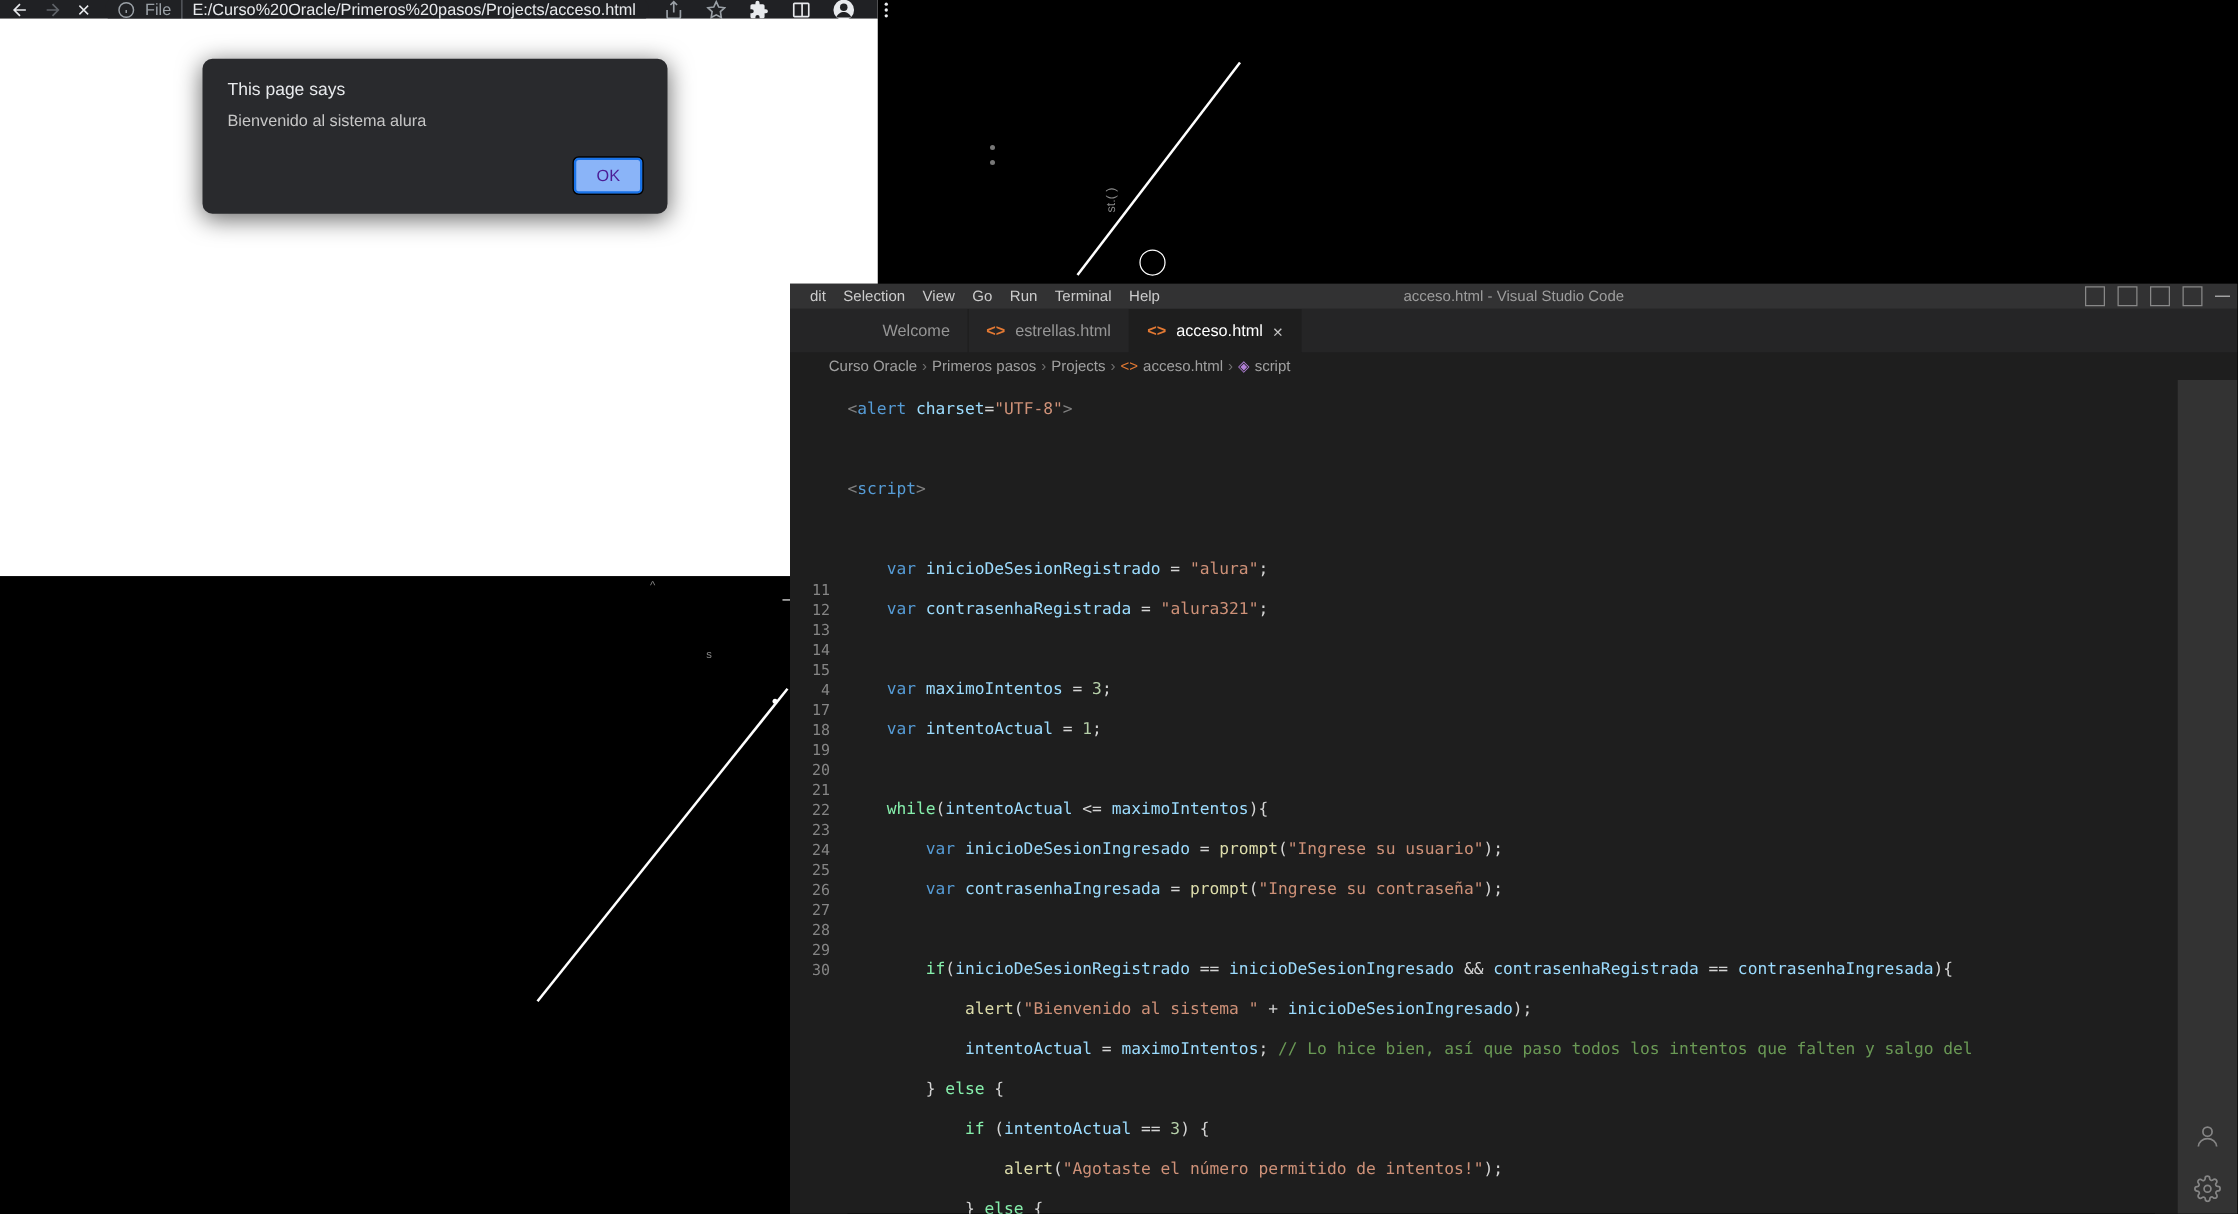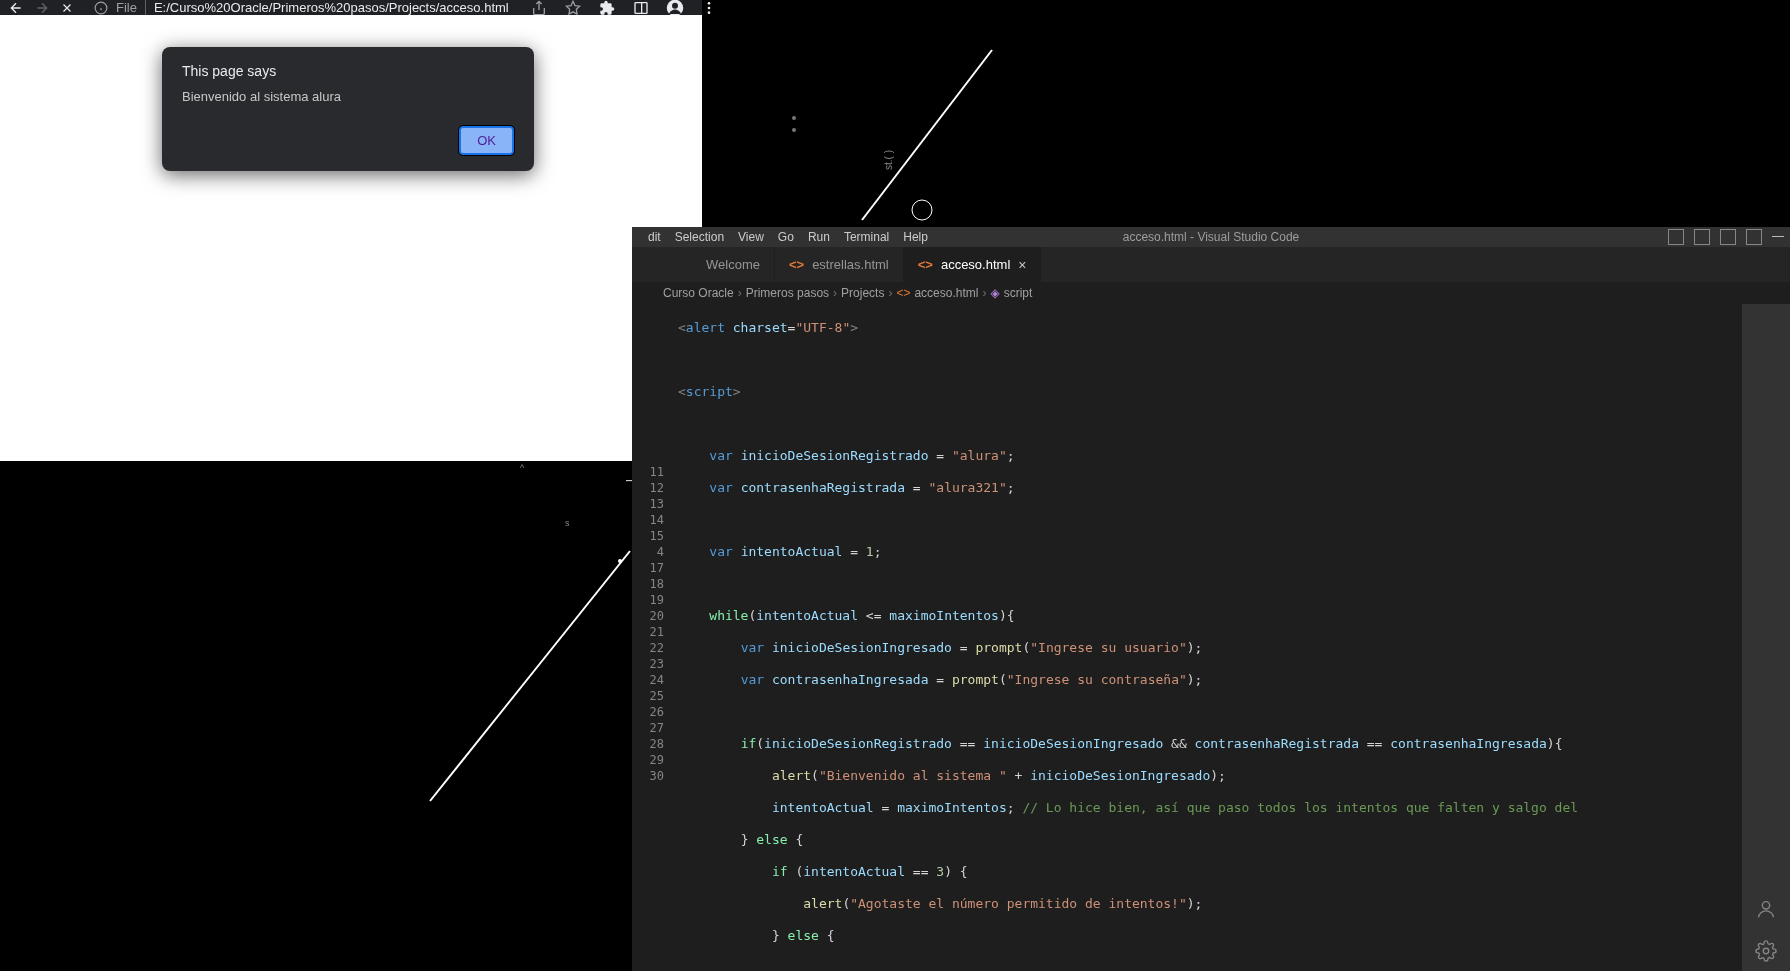--- a/index.html
+++ b/index.html
@@ -261,20 +261,21 @@
           <div>30</div>
       </div>
       <div class="code-lines">
 <div><span class="tk-tag">&lt;</span><span class="tk-elem">alert</span><span> </span><span class="tk-attr">charset</span><span class="tk-pn">=</span><span class="tk-str">"UTF-8"</span><span class="tk-tag">&gt;</span></div>
 <div> </div>
 <div><span class="tk-tag">&lt;</span><span class="tk-elem">script</span><span class="tk-tag">&gt;</span></div>
 <div> </div>
 <div>    <span class="tk-kw">var</span> <span class="tk-var">inicioDeSesionRegistrado</span><span> = </span><span class="tk-str">"alura"</span><span>;</span></div>
 <div>    <span class="tk-kw">var</span> <span class="tk-var">contrasenhaRegistrada</span><span> = </span><span class="tk-str">"alura321"</span><span>;</span></div>
 <div> </div>
+<div>    <span class="tk-kw">var</span> <span class="tk-var">maximoIntentos</span><span> = </span><span class="tk-num">3</span><span>;</span></div>
 <div>    <span class="tk-kw">var</span> <span class="tk-var">intentoActual</span><span> = </span><span class="tk-num">1</span><span>;</span></div>
 <div> </div>
 <div>    <span class="tk-kwc">while</span><span>(</span><span class="tk-var">intentoActual</span><span> &lt;= </span><span class="tk-var">maximoIntentos</span><span>)</span><span>{</span></div>
 <div>        <span class="tk-kw">var</span> <span class="tk-var">inicioDeSesionIngresado</span><span> = </span><span class="tk-fn">prompt</span><span>(</span><span class="tk-str">"Ingrese su usuario"</span><span>)</span><span>;</span></div>
 <div>        <span class="tk-kw">var</span> <span class="tk-var">contrasenhaIngresada</span><span> = </span><span class="tk-fn">prompt</span><span>(</span><span class="tk-str">"Ingrese su contraseña"</span><span>)</span><span>;</span></div>
 <div> </div>
 <div>        <span class="tk-kwc">if</span><span>(</span><span class="tk-var">inicioDeSesionRegistrado</span><span> == </span><span class="tk-var">inicioDeSesionIngresado</span><span> &amp;&amp; </span><span class="tk-var">contrasenhaRegistrada</span><span> == </span><span class="tk-var">contrasenhaIngresada</span><span>)</span><span>{</span></div>
 <div>            <span class="tk-fn">alert</span><span>(</span><span class="tk-str">"Bienvenido al sistema "</span><span> + </span><span class="tk-var">inicioDeSesionIngresado</span><span>)</span><span>;</span></div>
 <div>            <span class="tk-var">intentoActual</span><span> = </span><span class="tk-var">maximoIntentos</span><span>;</span><span class="tk-cmt"> // Lo hice bien, así que paso todos los intentos que falten y salgo del</span></div>
 <div>        <span>}</span><span class="tk-kwc"> else </span><span>{</span></div>

